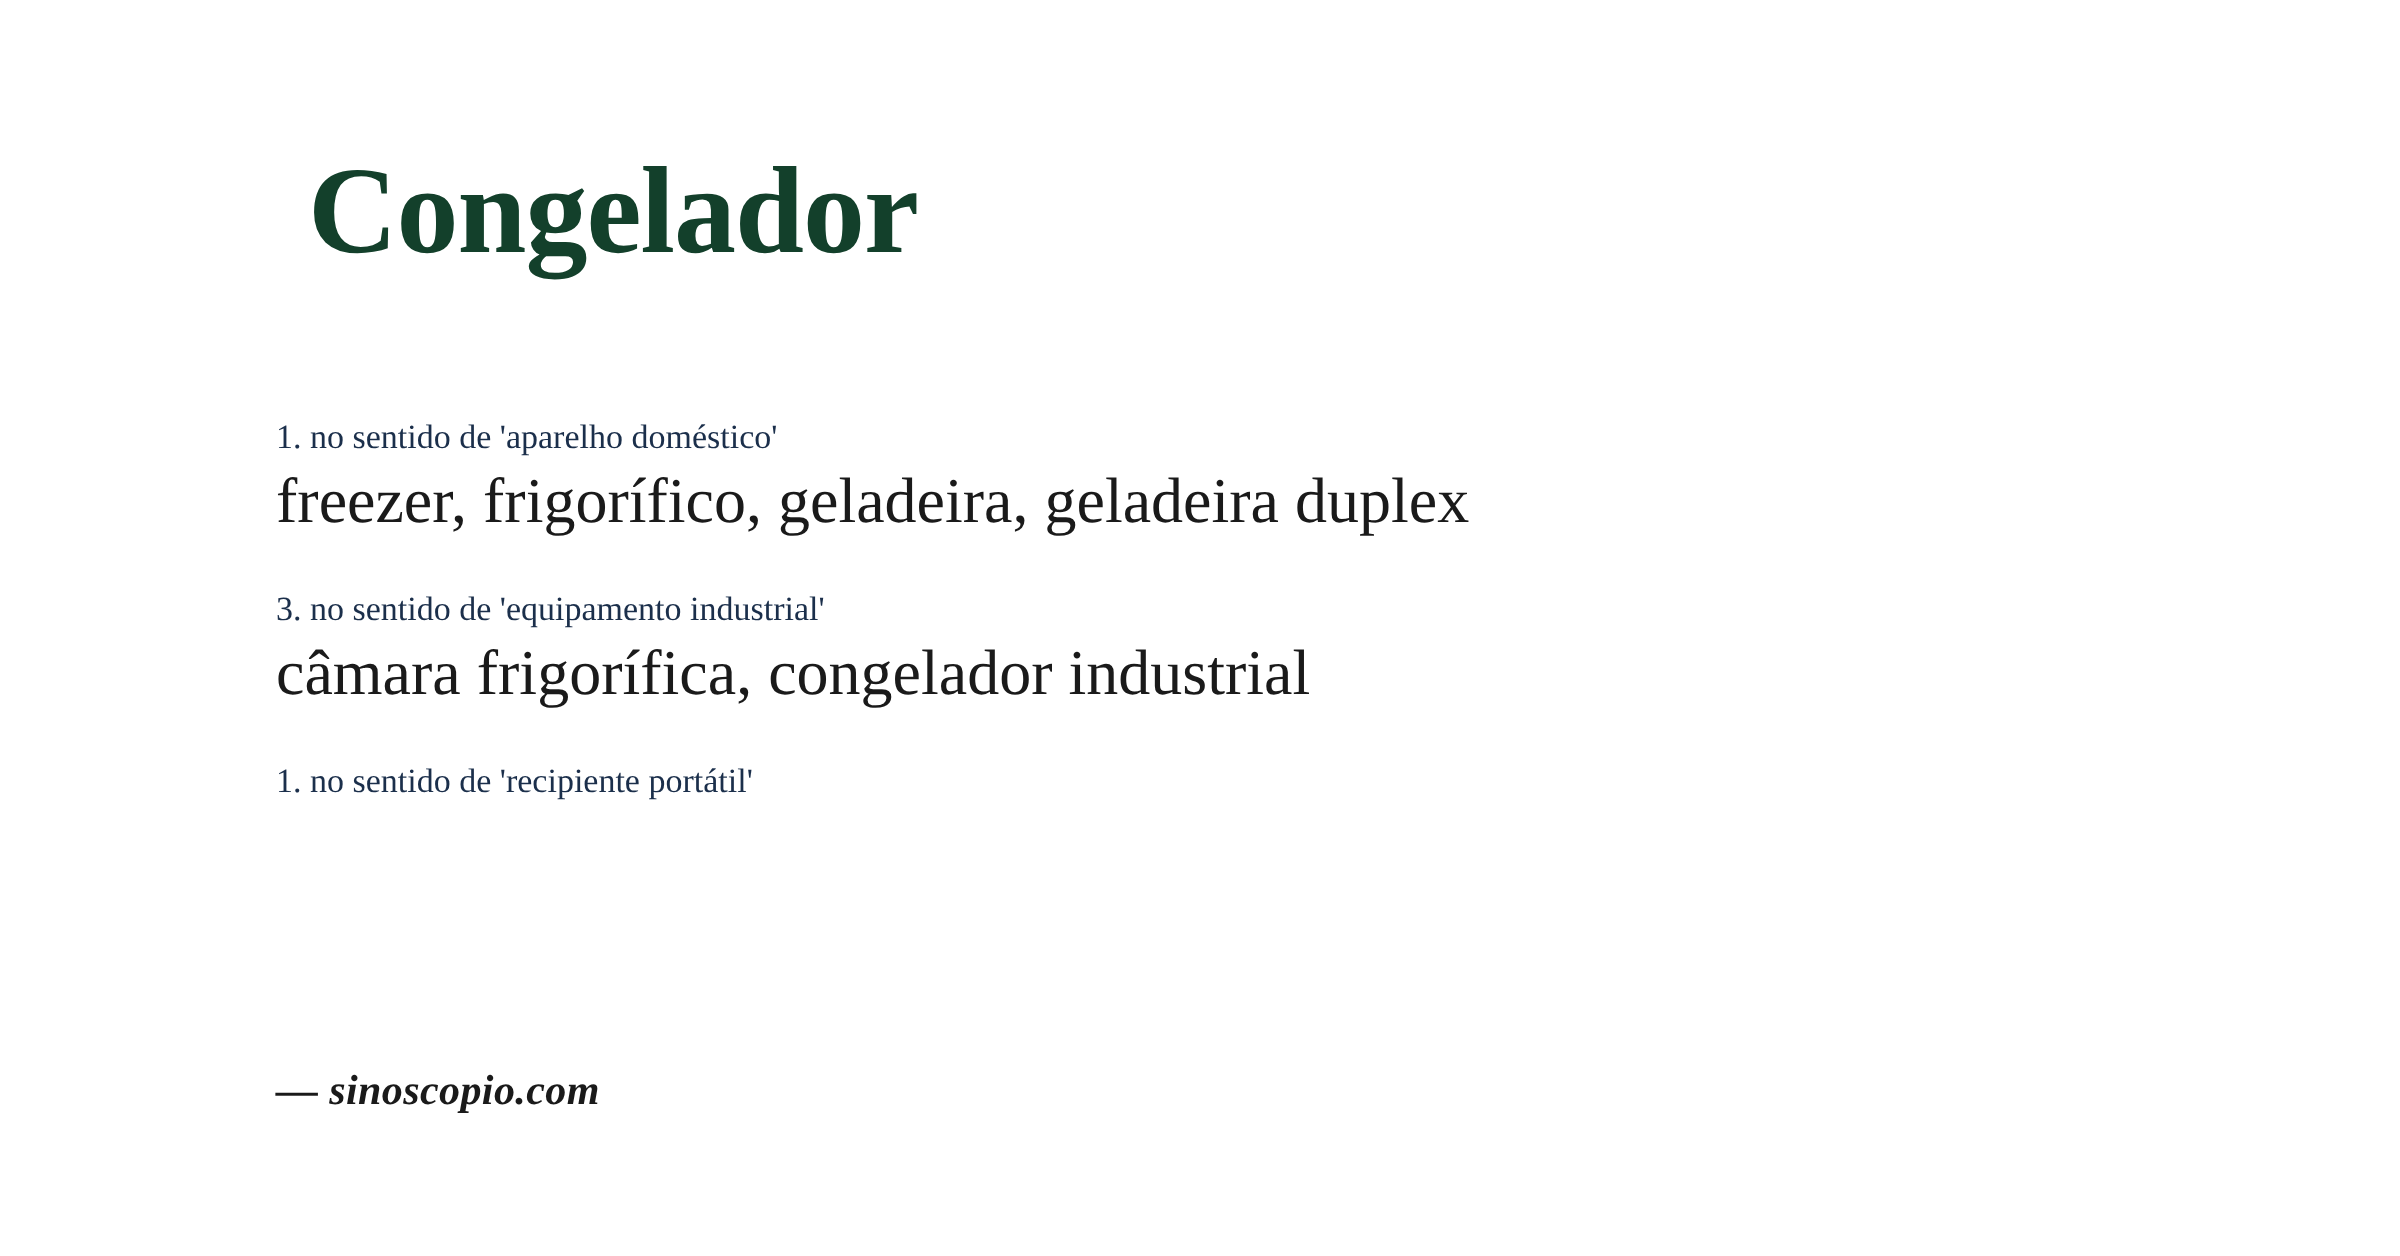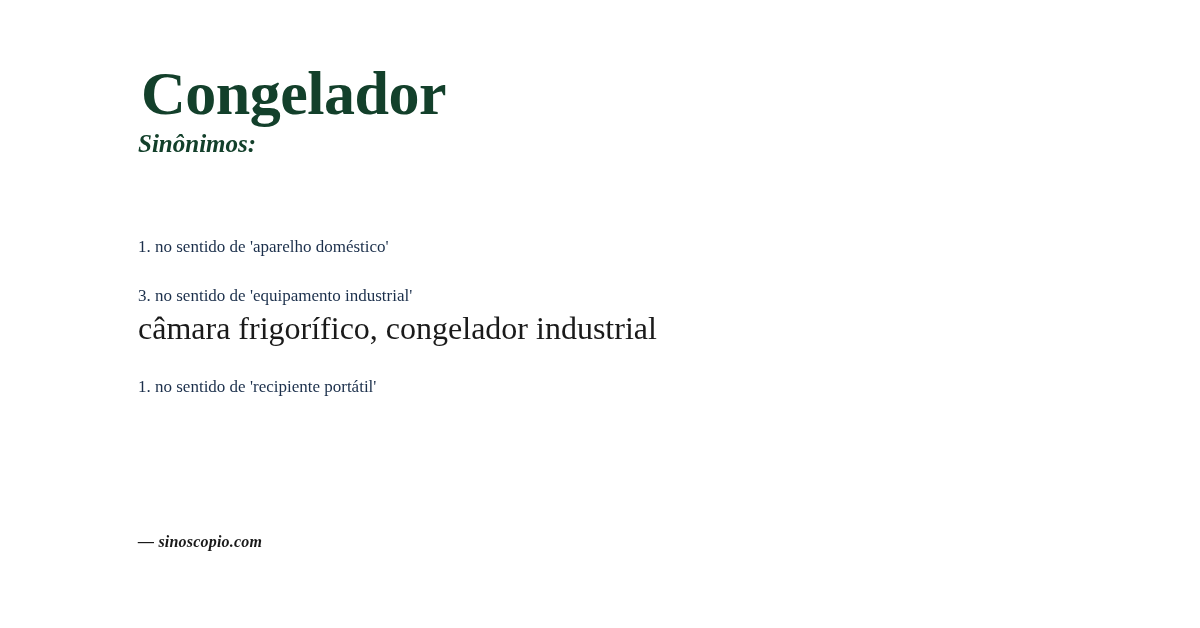--- a/index.html
+++ b/index.html
@@ -30,21 +30,21 @@
     top: 58px;
   }
 
   .headword {
     font-family: "Liberation Serif", "DejaVu Serif", serif;
     font-size: 62px;
     font-weight: 700;
     line-height: 1.05;
     color: #13402b;
     letter-spacing: -0.5px;
-    margin: 3px;
+    margin: 16px;
     white-space: nowrap;
   }
 
   .subtitle {
     font-family: "Liberation Serif", "DejaVu Serif", serif;
     font-size: 25px;
     font-weight: 700;
     font-style: italic;
     color: #13402b;
     margin: 4px 0 0 0;
@@ -55,21 +55,20 @@
   
   .senses {
     position: absolute;
     left: 138px;
     top: 208px;
     width: 1000px;
   }
 
   .sense {
     margin-bottom: 23px;
-    margin-top: 28px;
   }
   .sense:last-child {
     margin-bottom: 0;
   }
 
   .sense-label {
     font-family: "Liberation Serif", "DejaVu Serif", serif;
     font-size: 17px;
     font-weight: 400;
     color: #1b2f4b;
@@ -86,47 +85,47 @@
     margin-top: 1px;
     white-space: nowrap;
   }
 
   
   .footer {
     position: absolute;
     left: 138px;
     top: 533px;
     font-family: "Liberation Serif", "DejaVu Serif", serif;
-    font-size: 16px;
+    font-size: 21px;
     font-weight: 700;
     font-style: italic;
     color: #1a1a1a;
     letter-spacing: 0.2px;
     white-space: nowrap;
   }
 </style>
 </head>
 <body>
 
 <div class="card">
 
   <div class="header">
     <h1 class="headword">Congelador</h1>
-    <div class="subtitle">Sinônimos:</div>
   </div>
 
   <div class="senses">
 
     <div class="sense">
       <div class="sense-label">1. no sentido de 'aparelho doméstico'</div>
+      <div class="sense-synonyms">freezer, frigorífico, geladeira, geladeira duplex</div>
     </div>
 
     <div class="sense">
       <div class="sense-label">3. no sentido de 'equipamento industrial'</div>
-      <div class="sense-synonyms">câmara frigorífico, congelador industrial</div>
+      <div class="sense-synonyms">câmara frigorífica, congelador industrial</div>
     </div>
 
     <div class="sense">
       <div class="sense-label">1. no sentido de 'recipiente portátil'</div>
     </div>
 
   </div>
 
   <div class="footer">— sinoscopio.com</div>
 

